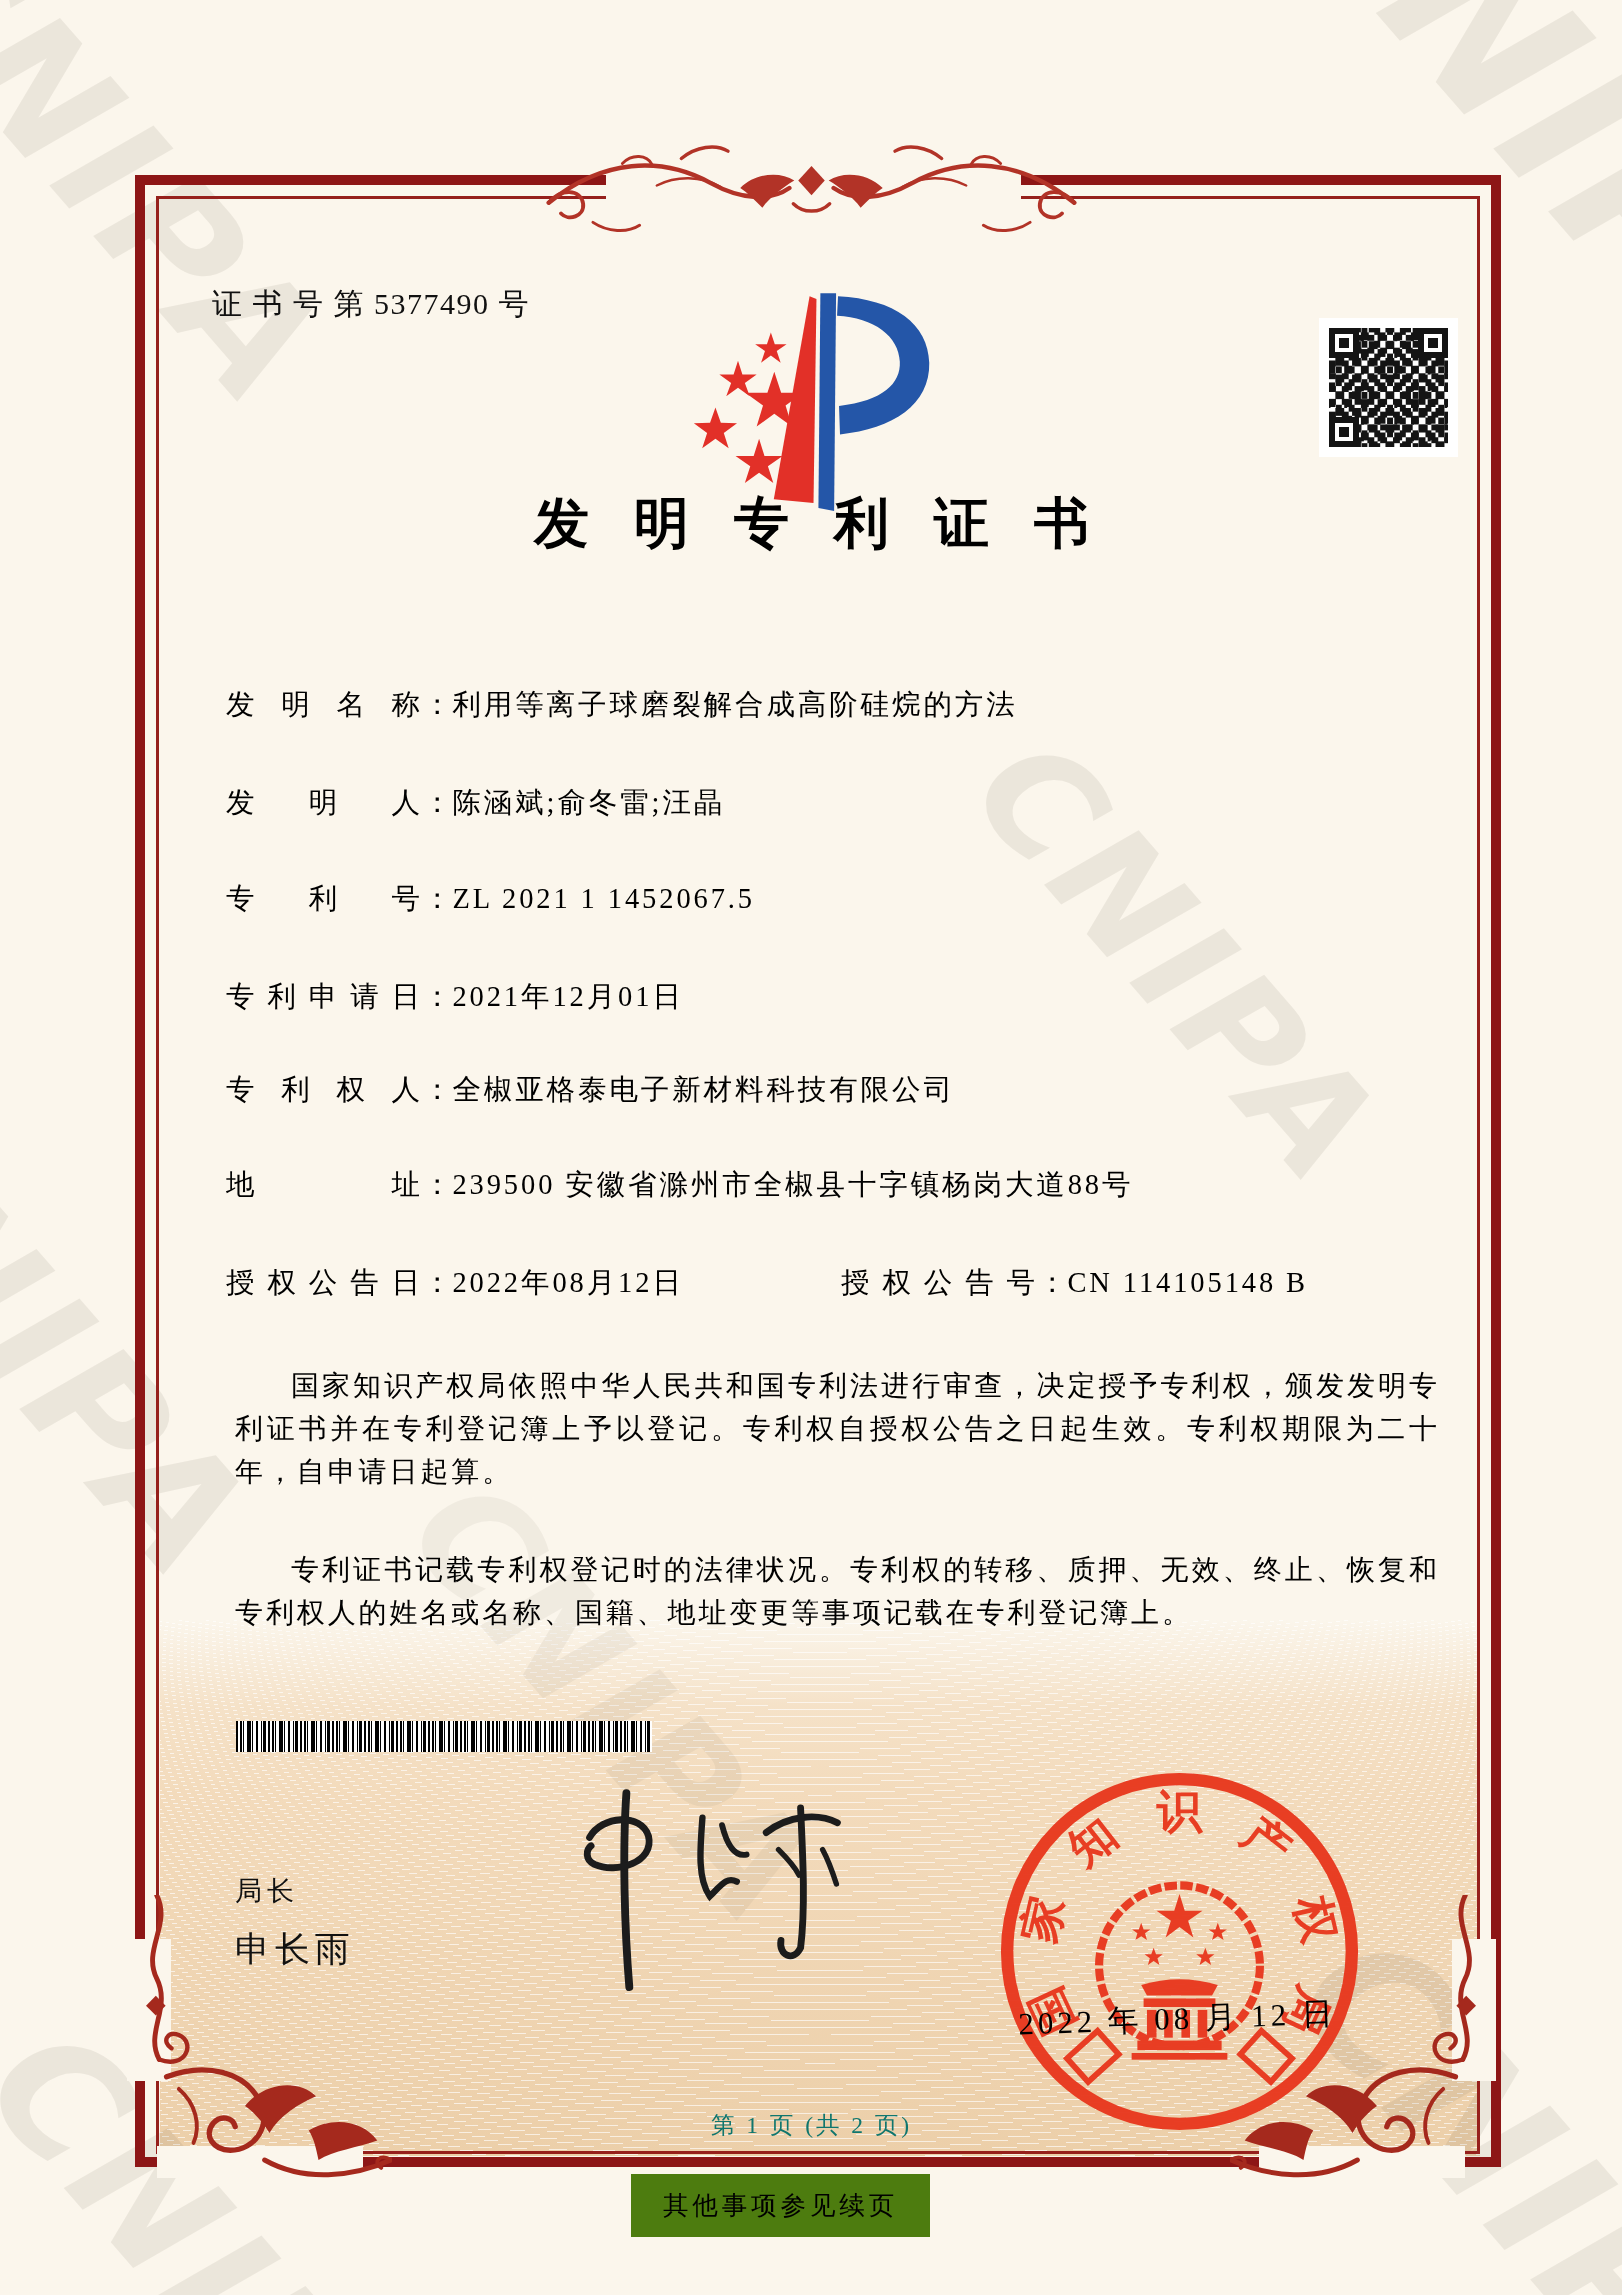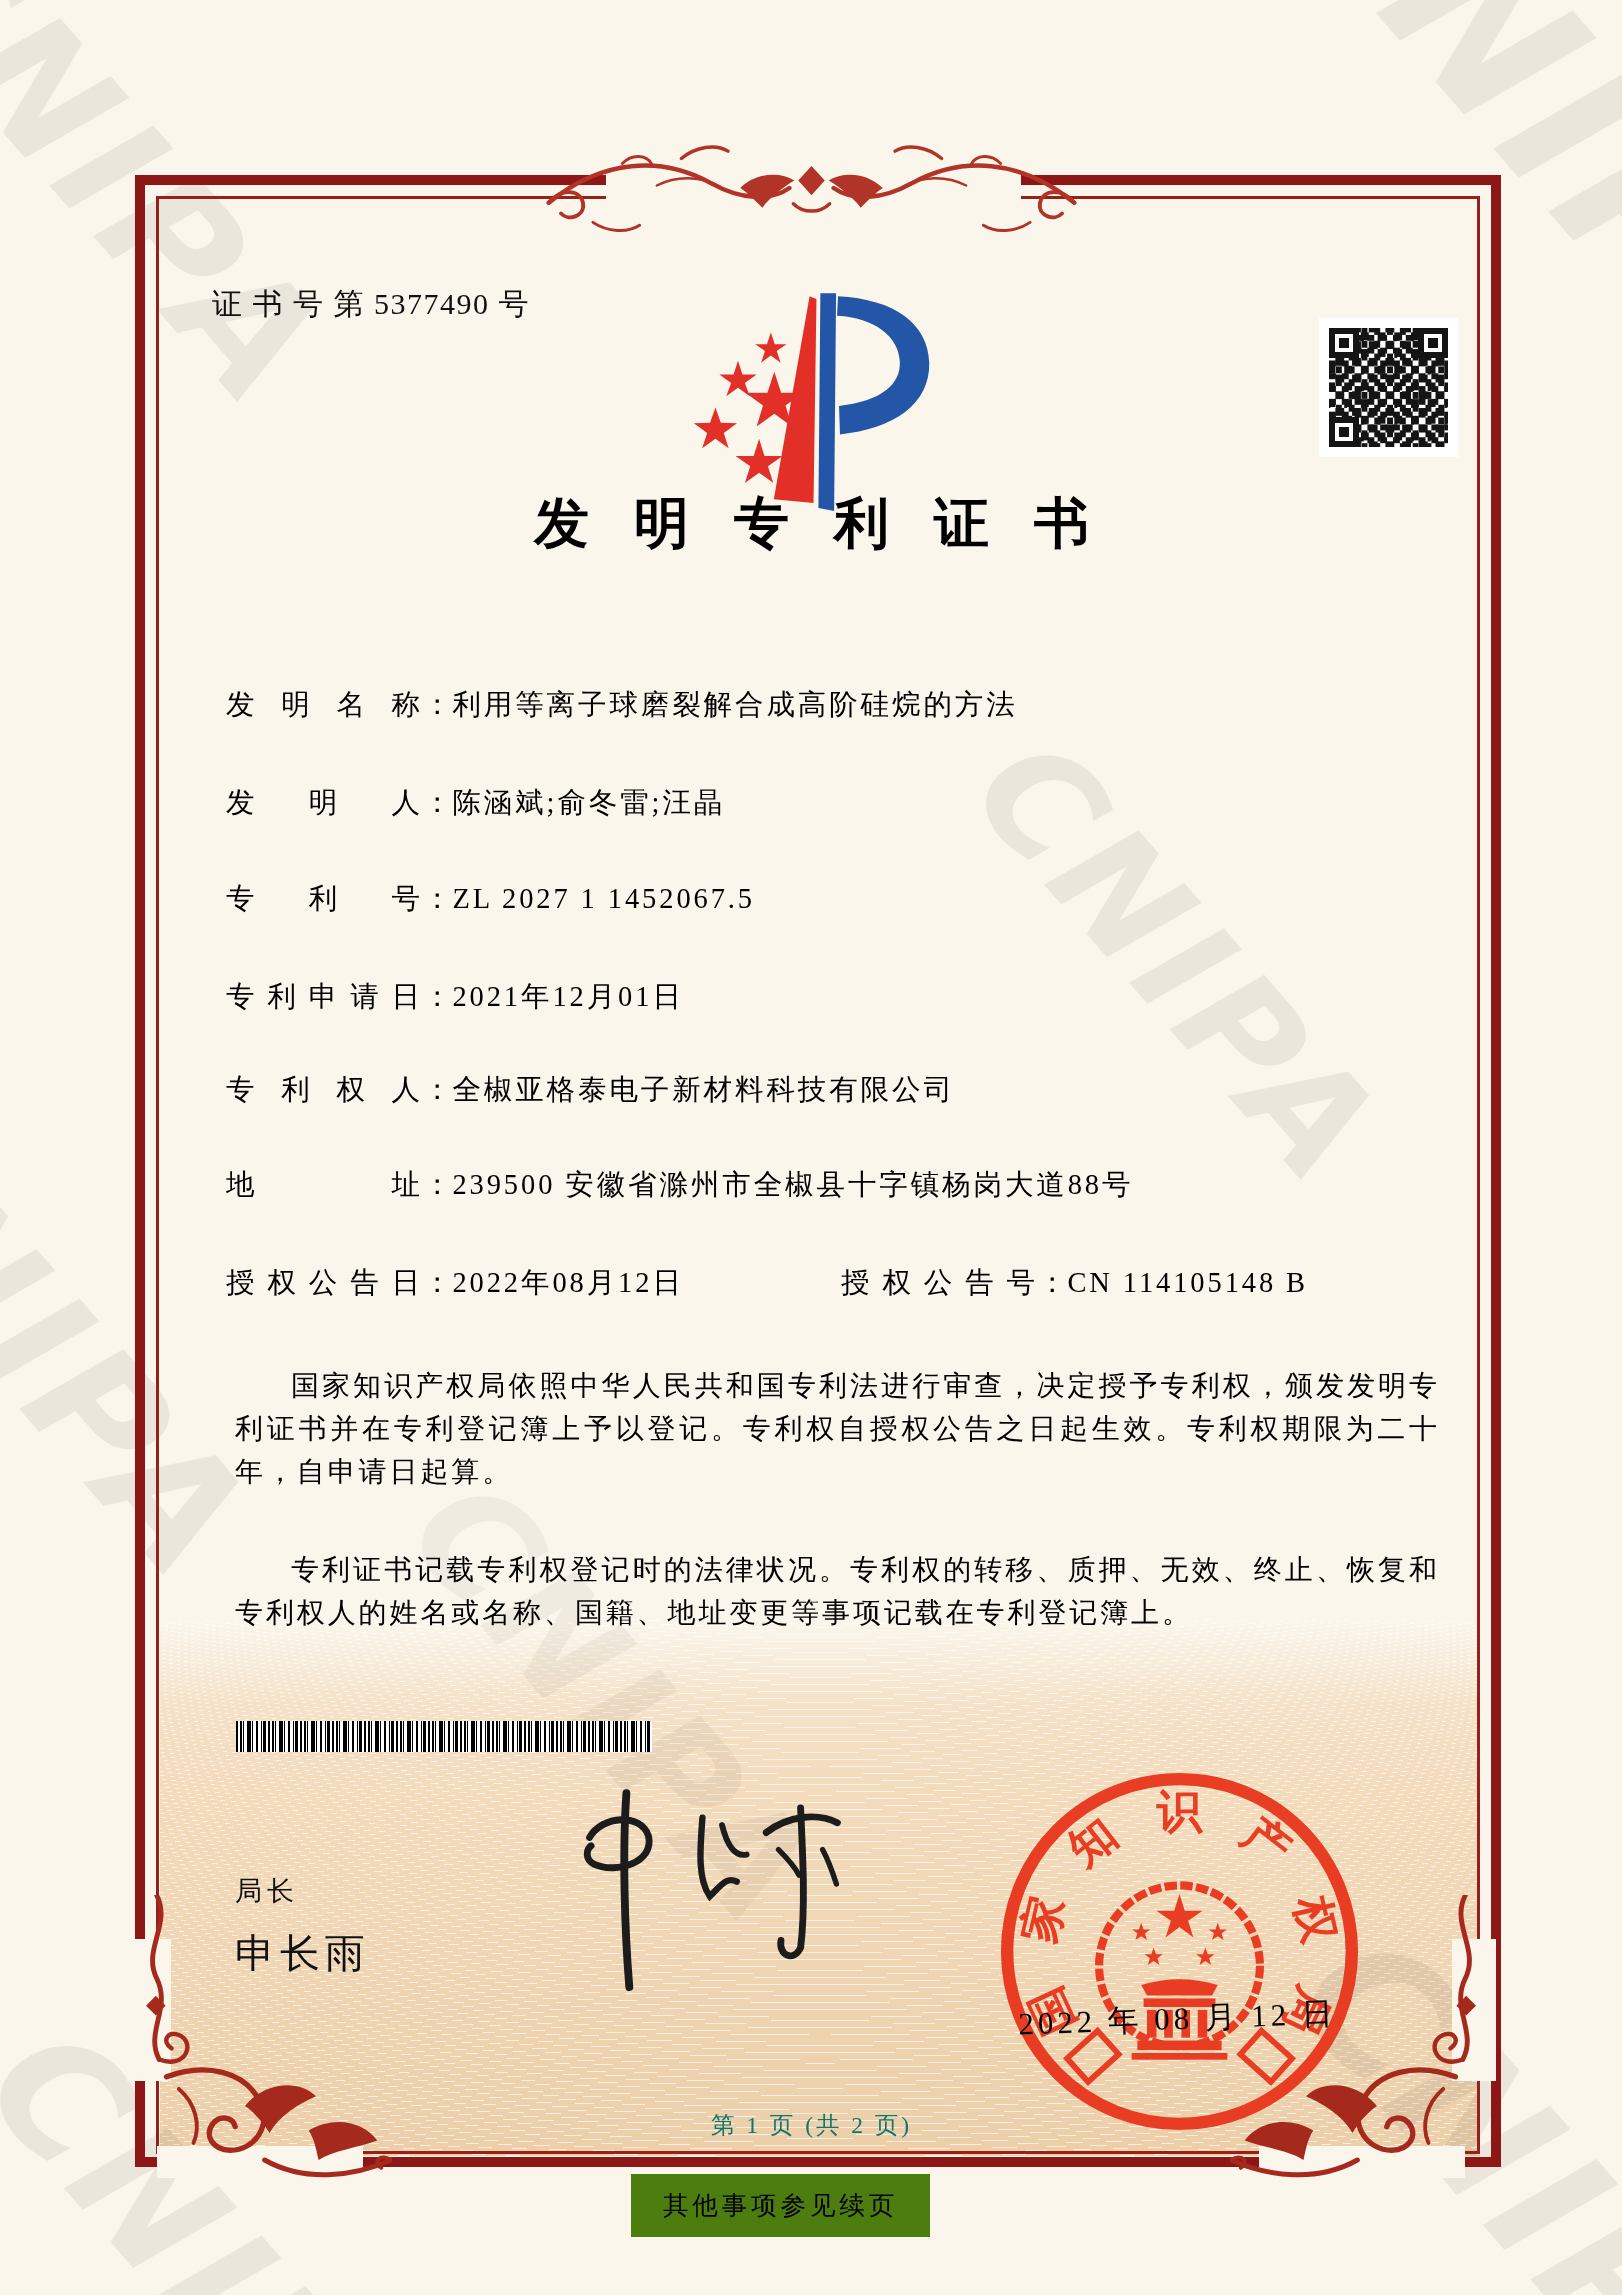--- a/index.html
+++ b/index.html
@@ -74,21 +74,21 @@
   .barcode{
     position:absolute;left:236px;top:1721px;width:416px;height:31px;z-index:4;
     background:#fff;
     background-image:repeating-linear-gradient(90deg,
       #000 0 2.5px, #fff 2.5px 4.4px, #000 4.4px 5.9px, #fff 5.9px 6.9px,
       #000 6.9px 7.9px, #fff 7.9px 10.8px, #000 10.8px 14.7px, #fff 14.7px 16px,
       #000 16px 17px, #fff 17px 20px, #000 20px 21.6px, #fff 21.6px 25px,
       #000 25px 26px, #fff 26px 27px, #000 27px 30px, #fff 30px 32px);
   }
   .signer-title{position:absolute;left:235px;top:1873px;font-size:27px;letter-spacing:4.9px;z-index:4;}
-  .signer-name{position:absolute;left:235px;top:1926px;font-size:40px;letter-spacing:4.9px;z-index:4;font-family:Liberation Serif, serif;}
+  .signer-name{position:absolute;left:235px;top:1926px;font-size:35px;letter-spacing:4.9px;z-index:4;font-family:Liberation Serif, serif;}
   .signature{position:absolute;left:479px;top:1781px;z-index:4;}
   .seal{position:absolute;left:988px;top:1760px;z-index:5;opacity:.97;}
   .seal-date{
     position:absolute;left:995px;top:1998px;width:365px;text-align:center;z-index:6;
     font-size:31px;letter-spacing:3.9px;color:#000;transform:rotate(-2deg);white-space:nowrap;
   }
   .page-num{
     position:absolute;left:0;top:2109px;width:100%;text-align:center;z-index:4;
     font-size:23.6px;letter-spacing:2.9px;color:#0f766e;
   }
@@ -196,21 +196,21 @@
 
   <div class="doc-title">发明专利证书</div>
 
   <div class="frow" style="left:226px;top:686px">
     <span class="flabel">发明名称</span><span class="fcolon">：</span><span>利用等离子球磨裂解合成高阶硅烷的方法</span>
   </div>
   <div class="frow" style="left:226px;top:784px">
     <span class="flabel">发明人</span><span class="fcolon">：</span><span>陈涵斌;俞冬雷;汪晶</span>
   </div>
   <div class="frow" style="left:226px;top:880px">
-    <span class="flabel">专利号</span><span class="fcolon">：</span><span>ZL 2027 1 1452067.5</span>
+    <span class="flabel">专利号</span><span class="fcolon">：</span><span>ZL 2021 1 1452067.5</span>
   </div>
   <div class="frow" style="left:226px;top:978px">
     <span class="flabel">专利申请日</span><span class="fcolon">：</span><span>2021年12月01日</span>
   </div>
   <div class="frow" style="left:226px;top:1071px">
     <span class="flabel">专利权人</span><span class="fcolon">：</span><span>全椒亚格泰电子新材料科技有限公司</span>
   </div>
   <div class="frow" style="left:226px;top:1166px">
     <span class="flabel">地址</span><span class="fcolon">：</span><span>239500 安徽省滁州市全椒县十字镇杨岗大道88号</span>
   </div>

